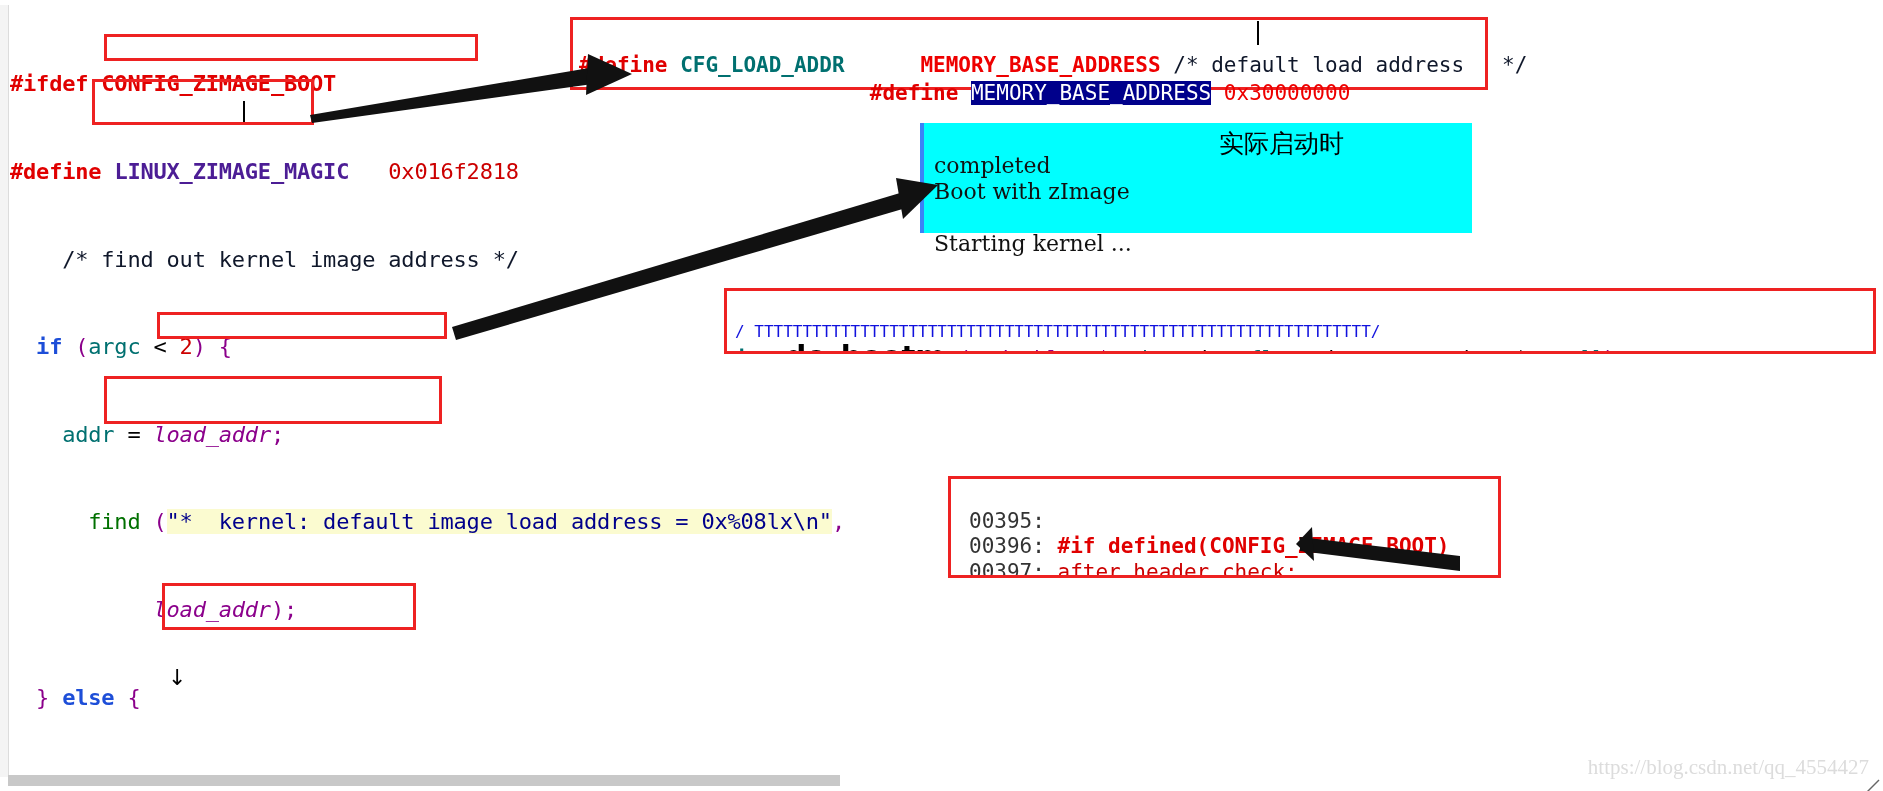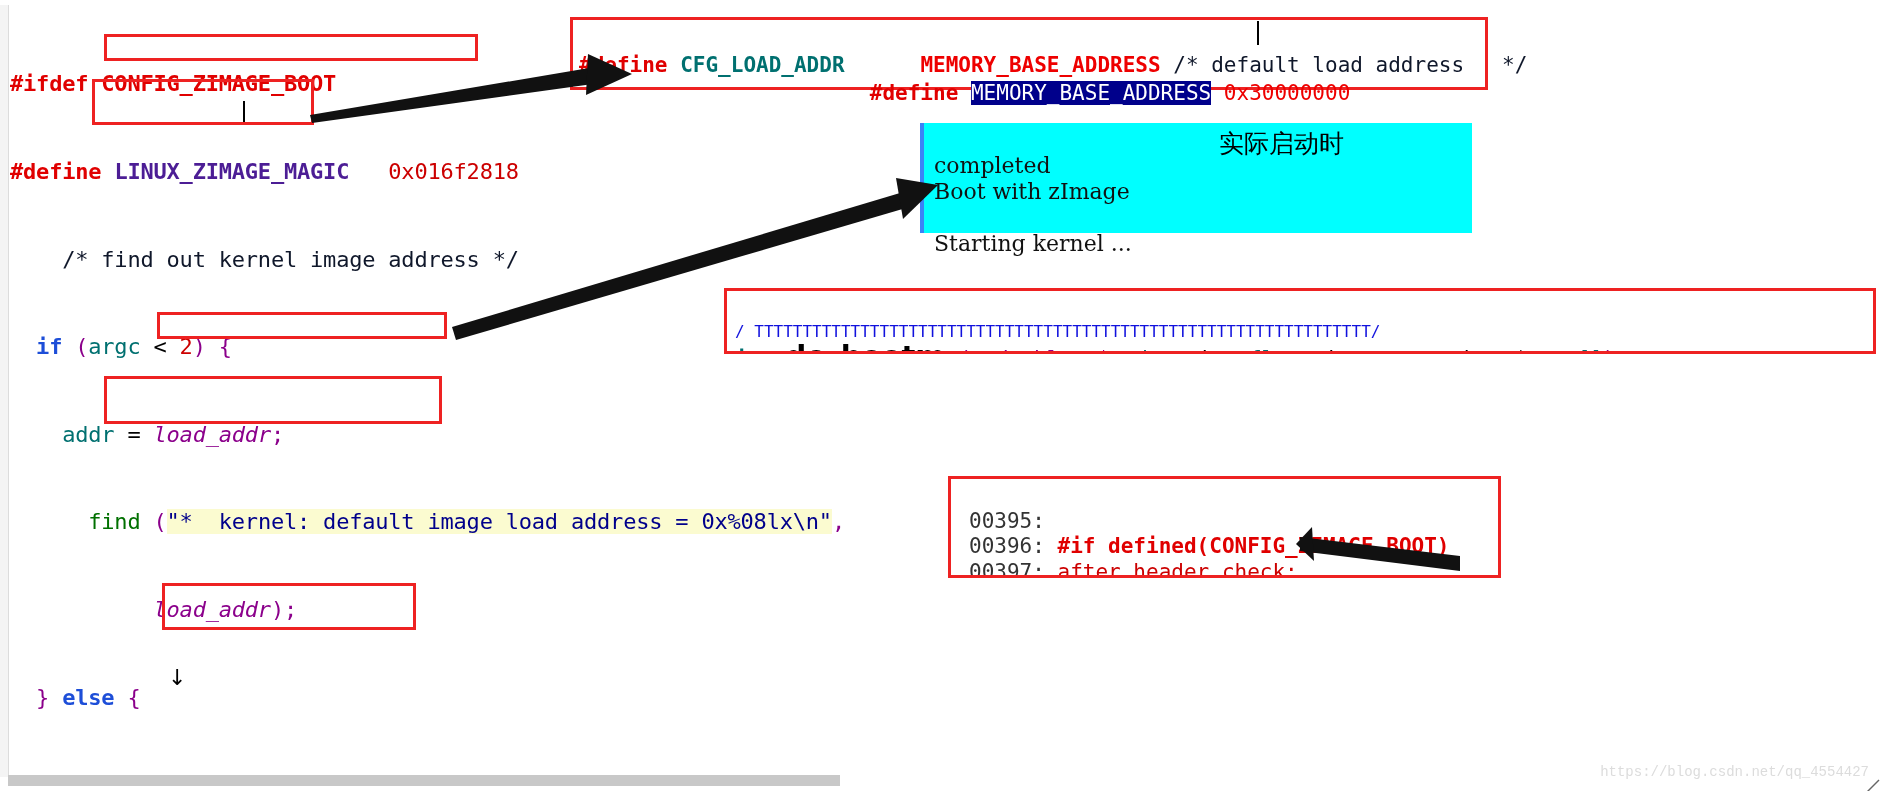--- a/index.html
+++ b/index.html
@@ -83,22 +83,22 @@
     position:absolute;left:948px;top:471px;width:553px;height:102px;
     border:3px solid #ee2222;background:#ffffff;box-sizing:border-box;
     font-size:21px;line-height:25.5px;white-space:pre;
     font-family:"DejaVu Sans Mono","Liberation Mono",monospace;
     padding:4px 0 0 18px;overflow:hidden;
   }
   .lnum{color:#333333;}
 
   
   .wm{
-    position:absolute;right:14px;bottom:16px;color:#dcdcdc;font-size:14px;
-    font-family:Liberation Mono, monospace;
+    position:absolute;right:14px;bottom:16px;color:#dcdcdc;font-size:21px;
+    font-family:Liberation Serif, serif;
   }
   .hbar{position:absolute;left:8px;bottom:10px;width:832px;height:11px;background:#c8c8c8;}
   .hbar2{position:absolute;left:8px;bottom:0px;width:1875px;height:10px;background:#ffffff;}
   .corner{position:absolute;right:2px;bottom:2px;width:16px;height:16px;}
   .caret{position:absolute;width:2px;background:#000;}
 </style>
 </head>
 <body>
 
 <div class="stage">

